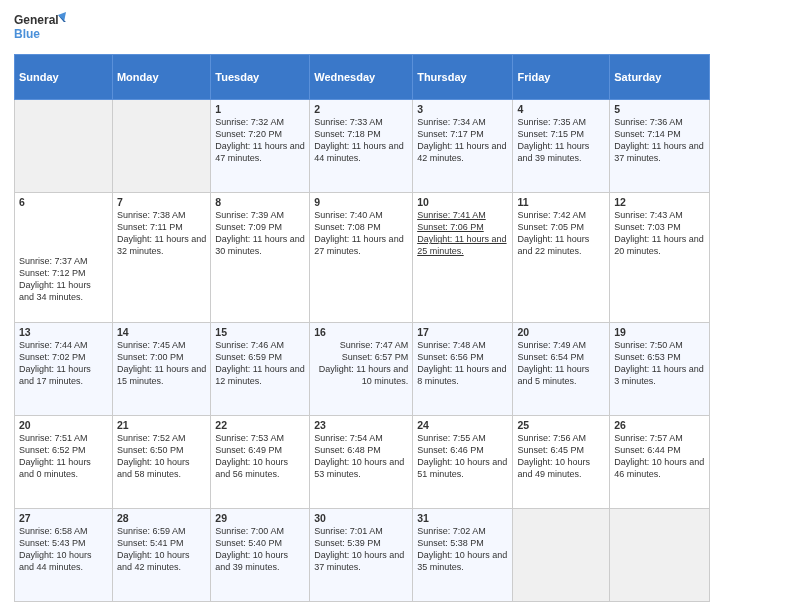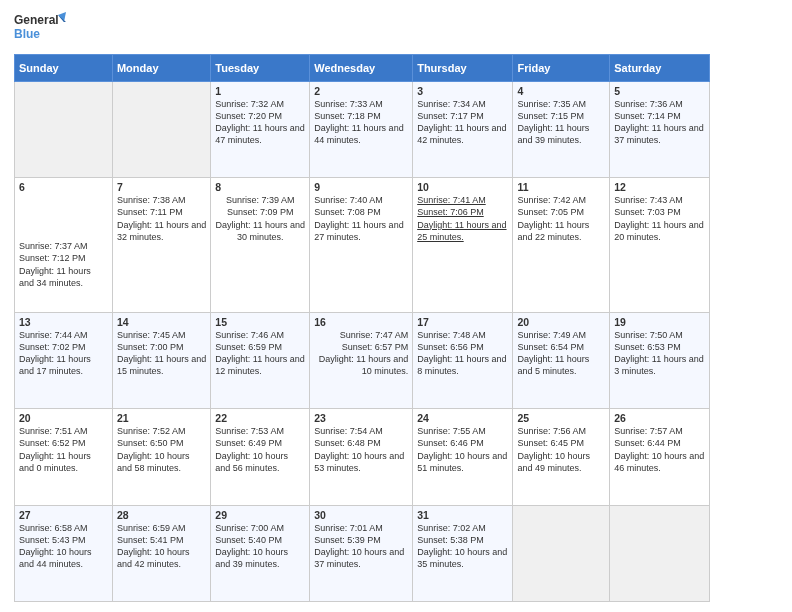--- a/index.html
+++ b/index.html
@@ -44,21 +44,21 @@
     table {
       width: 100%;
       border-collapse: collapse;
       flex: 1;
     }
     thead tr th {
       background-color: #3a78c9;
       color: #fff;
       font-size: 11px;
       font-weight: bold;
-      padding: 7px 4px;
+      padding: 16px 4px;
       text-align: left;
       border: 1px solid #5a90d9;
     }
     tbody tr td {
       border: 1px solid #ccc;
       vertical-align: top;
       padding: 3px 4px;
       width: 113px;
       height: 82px;
       font-size: 9.5px;
@@ -157,21 +157,21 @@
 Daylight: 11 hours and 34 minutes.</div>
           </td>
           <td>
             <span class="day-num">7</span>
             <div class="day-info" style="white-space: pre-line;">Sunrise: 7:38 AM
 Sunset: 7:11 PM
 Daylight: 11 hours and 32 minutes.</div>
           </td>
           <td>
             <span class="day-num">8</span>
-            <div class="day-info" style="white-space: pre-line; text-align: center;">Sunrise: 7:39 AM
+            <div class="day-info" style="white-space: pre-line;">Sunrise: 7:39 AM
 Sunset: 7:09 PM
 Daylight: 11 hours and 30 minutes.</div>
           </td>
           <td>
             <span class="day-num">9</span>
             <div class="day-info" style="white-space: pre-line;">Sunrise: 7:40 AM
 Sunset: 7:08 PM
 Daylight: 11 hours and 27 minutes.</div>
           </td>
           <td>

